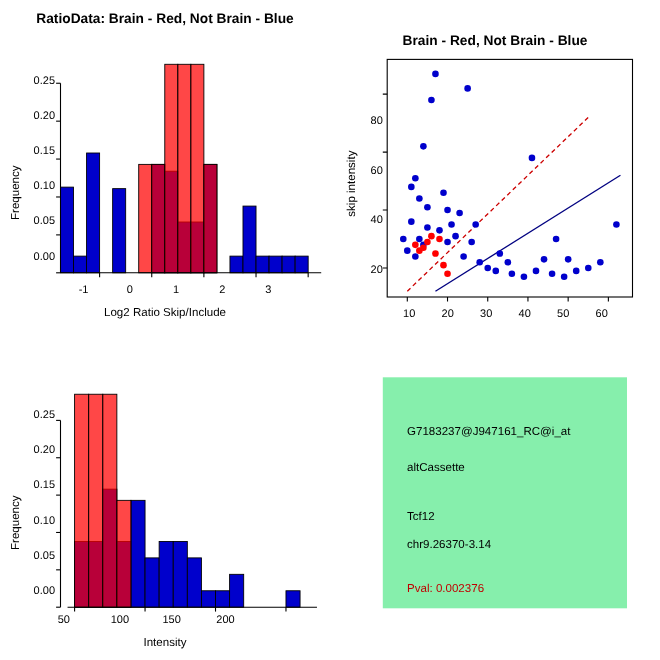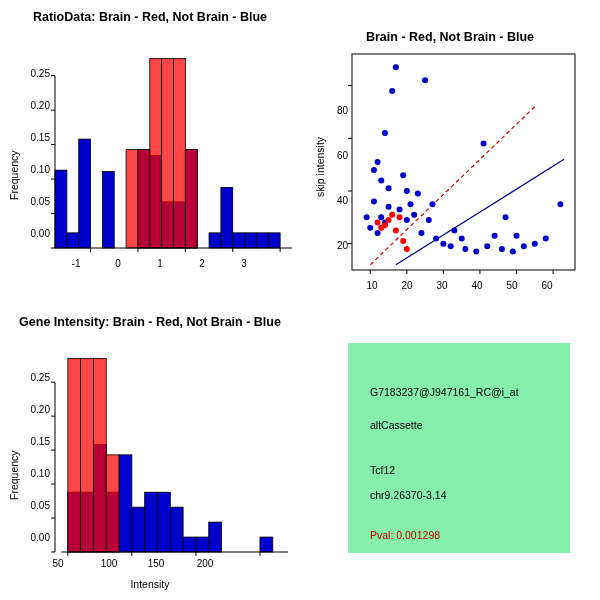--- a/index.html
+++ b/index.html
@@ -18,20 +18,21 @@
 </head>
 <body>
 
 <div class="page">
 
   <div class="panel" style="left:0;top:0;width:300px;height:300px;">
     <div class="ptitle" style="position:absolute;left:0;top:10px;width:300px;">RatioData: Brain - Red, Not Brain - Blue</div>
 
     <div class="axis-label rot" style="position:absolute;left:8px;top:200px;">Frequency</div>
 
+    <div class="axis-label" style="position:absolute;left:0;top:278px;width:300px;text-align:center;">Log2 Ratio Skip/Include</div>
 
     <div class="tick" style="position:absolute;left:20px;top:228px;width:30px;text-align:right;">0.00</div>
     <div class="tick" style="position:absolute;left:20px;top:196px;width:30px;text-align:right;">0.05</div>
     <div class="tick" style="position:absolute;left:20px;top:164px;width:30px;text-align:right;">0.10</div>
     <div class="tick" style="position:absolute;left:20px;top:132px;width:30px;text-align:right;">0.15</div>
     <div class="tick" style="position:absolute;left:20px;top:100px;width:30px;text-align:right;">0.20</div>
     <div class="tick" style="position:absolute;left:20px;top:68px;width:30px;text-align:right;">0.25</div>
 
     <div class="tick" style="position:absolute;left:66px;top:258px;width:20px;text-align:center;">-1</div>
     <div class="tick" style="position:absolute;left:108px;top:258px;width:20px;text-align:center;">0</div>
@@ -158,21 +159,20 @@
         <line x1="216.5081967213115" y1="258" x2="216.5081967213115" y2="262" stroke="#000" stroke-width="1"></line>
         <line x1="253.0655737704918" y1="258" x2="253.0655737704918" y2="262" stroke="#000" stroke-width="1"></line>
         <line x1="52" y1="231.65853658536585" x2="48" y2="231.65853658536585" stroke="#000" stroke-width="1"></line>
         <line x1="52" y1="178.97560975609758" x2="48" y2="178.97560975609758" stroke="#000" stroke-width="1"></line>
         <line x1="52" y1="126.29268292682926" x2="48" y2="126.29268292682926" stroke="#000" stroke-width="1"></line>
         <line x1="52" y1="73.60975609756099" x2="48" y2="73.60975609756099" stroke="#000" stroke-width="1"></line>
       </svg>
   </div>
 
   <div class="panel" style="left:0;top:300px;width:300px;height:300px;">
-    <div class="ptitle" style="position:absolute;left:0;top:15px;width:300px;">Gene Intensity: Brain - Red, Not Brain - Blue</div>
 
     <div class="axis-label rot" style="position:absolute;left:8px;top:200px;">Frequency</div>
 
     <div class="axis-label" style="position:absolute;left:0;top:278px;width:300px;text-align:center;">Intensity</div>
 
     <div class="tick" style="position:absolute;left:20px;top:232px;width:30px;text-align:right;">0.00</div>
     <div class="tick" style="position:absolute;left:20px;top:200px;width:30px;text-align:right;">0.05</div>
     <div class="tick" style="position:absolute;left:20px;top:168px;width:30px;text-align:right;">0.10</div>
     <div class="tick" style="position:absolute;left:20px;top:136px;width:30px;text-align:right;">0.15</div>
     <div class="tick" style="position:absolute;left:20px;top:104px;width:30px;text-align:right;">0.20</div>
@@ -214,16 +214,16 @@
         <line x1="55" y1="116.13793103448276" x2="51" y2="116.13793103448276" stroke="#000" stroke-width="1"></line>
         <line x1="55" y1="82.17241379310343" x2="51" y2="82.17241379310343" stroke="#000" stroke-width="1"></line>
       </svg>
   </div>
 
   <div class="infobox" style="left:348px;top:343px;width:222px;height:210px;">
     <div class="infotext" style="position:absolute;left:22px;top:43px;">G7183237@J947161_RC@i_at</div>
     <div class="infotext" style="position:absolute;left:22px;top:76px;">altCassette</div>
     <div class="infotext" style="position:absolute;left:22px;top:121px;">Tcf12</div>
     <div class="infotext" style="position:absolute;left:22px;top:146px;">chr9.26370-3.14</div>
-    <div class="infotext pval" style="position:absolute;left:22px;top:186px;">Pval: 0.001298</div>
+    <div class="infotext pval" style="position:absolute;left:22px;top:186px;">Pval: 0.002376</div>
   </div>
 
 </div>
 
 </body></html>

